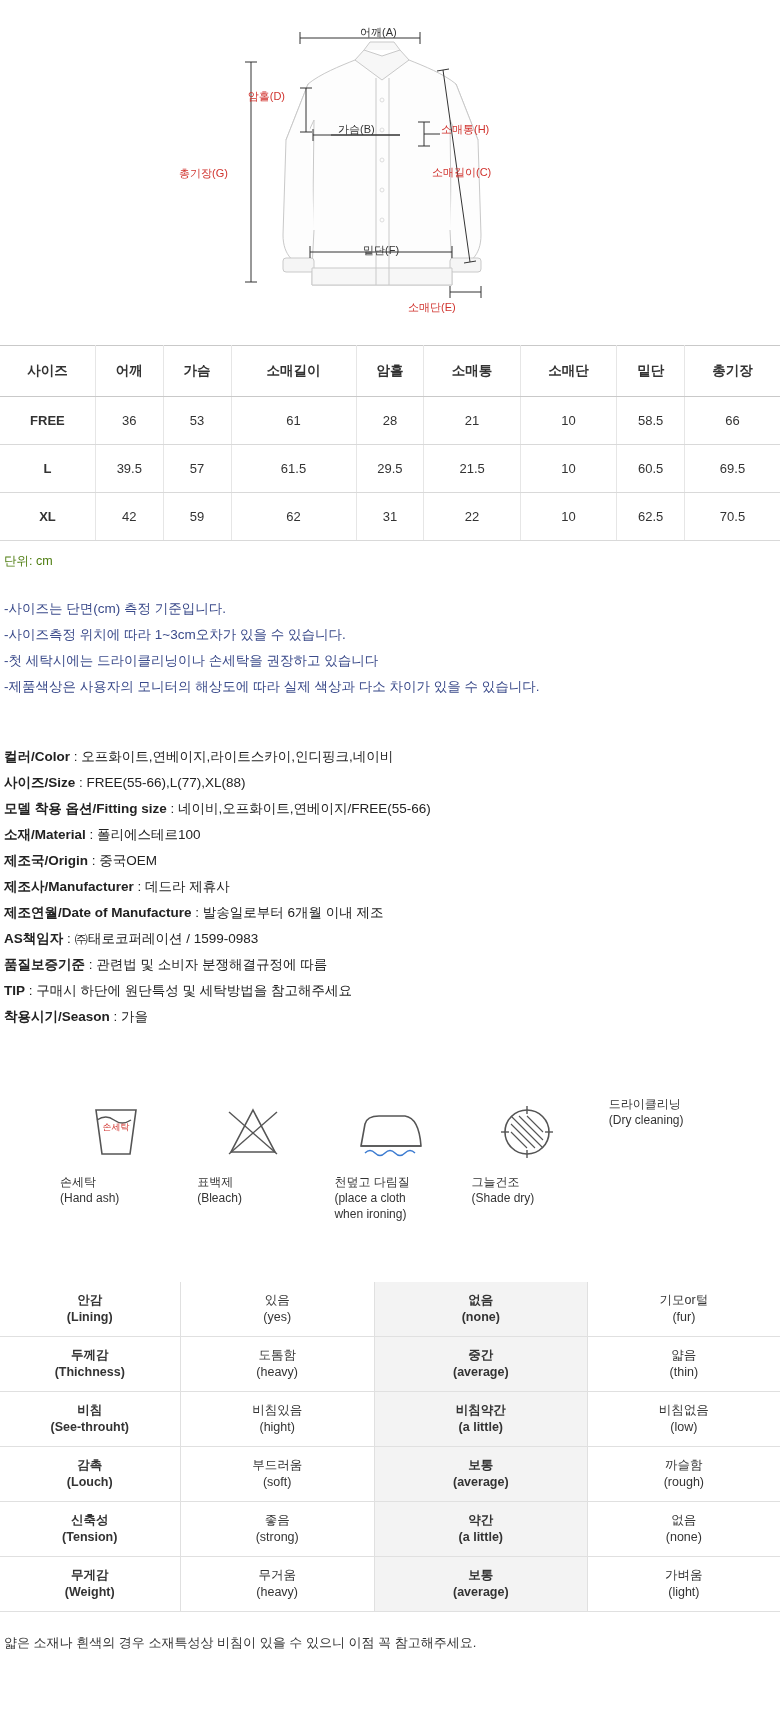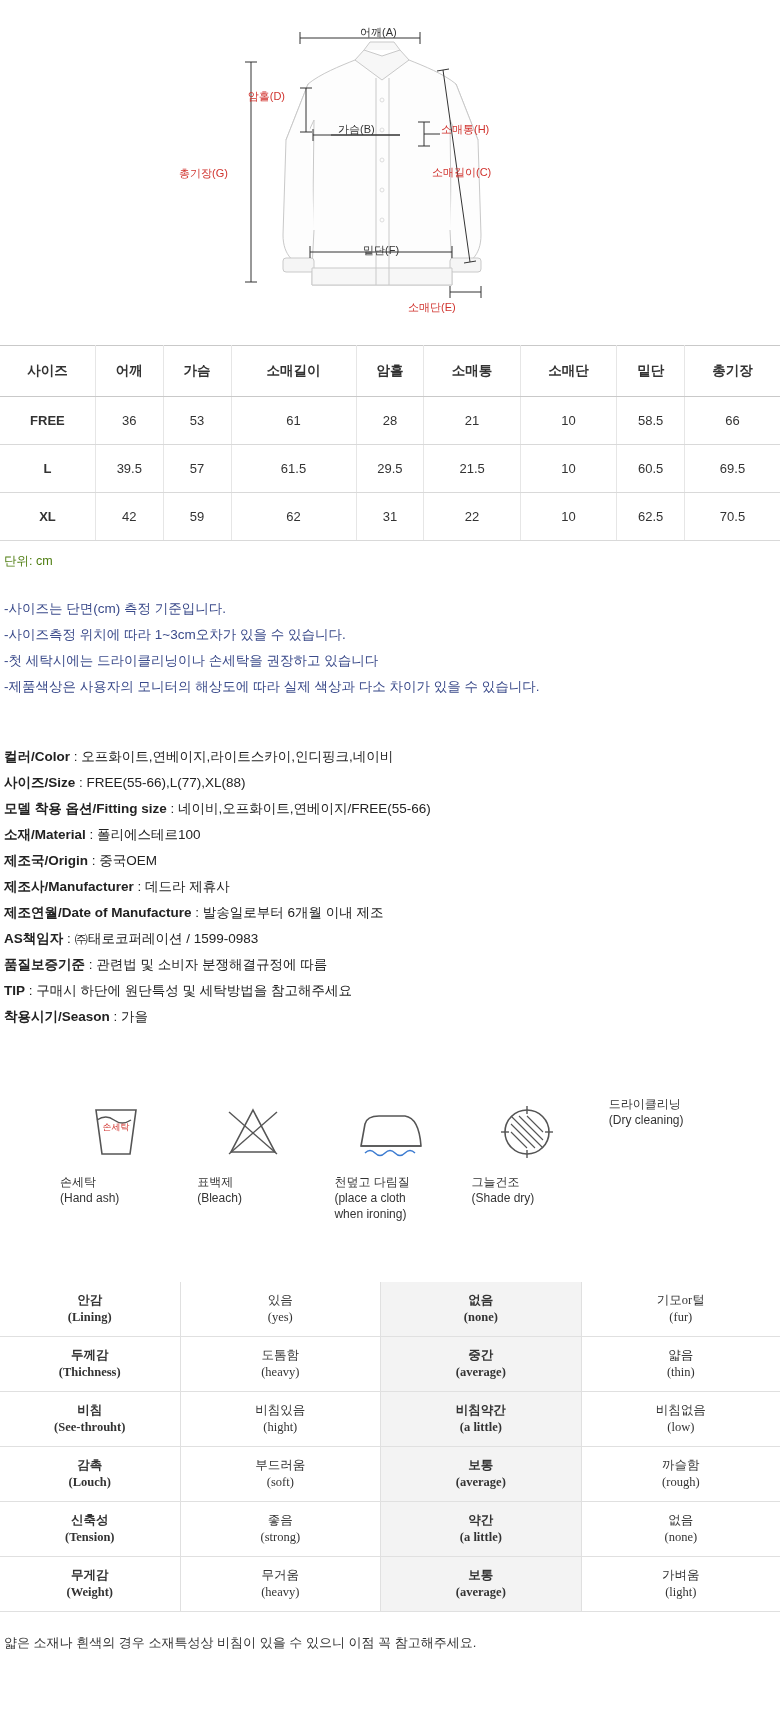--- a/index.html
+++ b/index.html
@@ -100,21 +100,20 @@
     color: #333;
     margin-top: 8px;
   }
 
   
   .fabric-table {
     margin-top: 60px;
     width: 780px;
     border-collapse: collapse;
     font-size: 12.5px;
-    font-family: Liberation Serif, serif;
   }
   .fabric-table td {
     border: 1px solid #e0e0e0;
     text-align: center;
     padding: 10px 4px;
     line-height: 17px;
     color: #333;
   }
   .fabric-table td.label { font-weight: bold; width: 180px; }
   .fabric-table td.sel {

